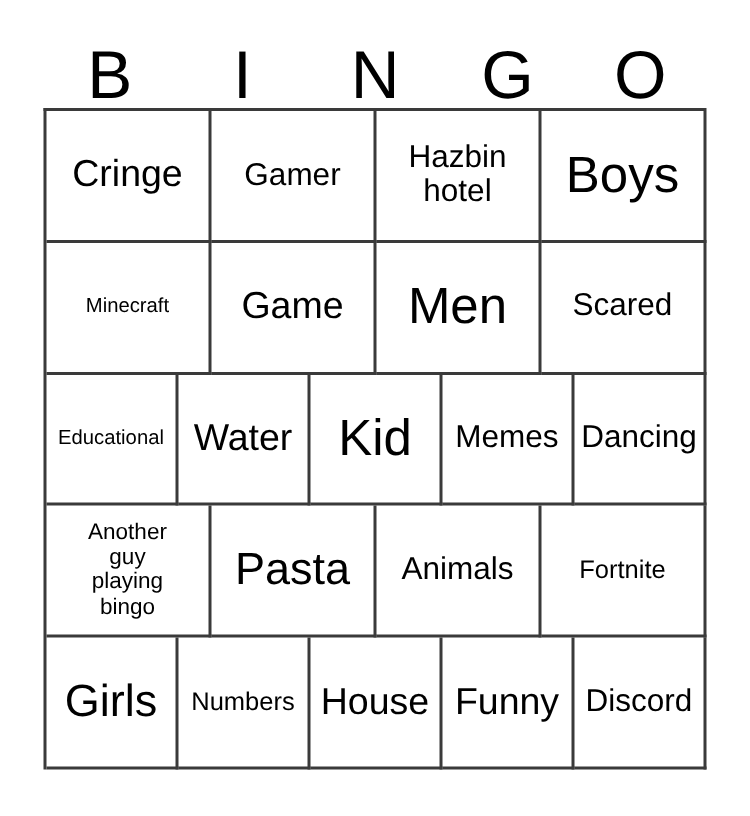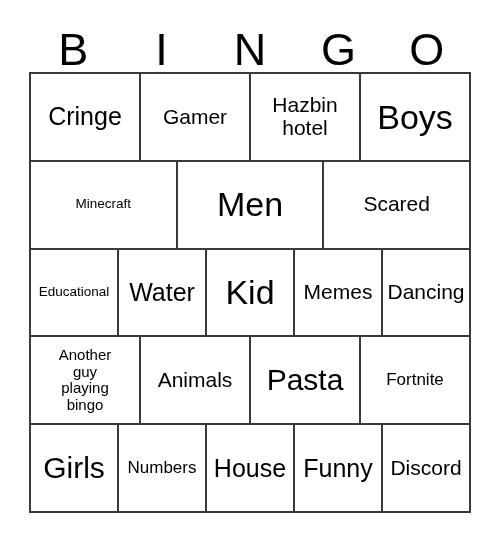--- a/index.html
+++ b/index.html
@@ -121,20 +121,23 @@
       <div class="bingo-cell">
           <span class="cell-text fs-xl">Boys</span>
         </div>
     </div>
 
     <div class="bingo-row">
       <div class="bingo-cell">
           <span class="cell-text fs-xxs">Minecraft</span>
         </div>
       <div class="bingo-cell">
+          <span class="cell-text fs-md">Game</span>
+        </div>
+      <div class="bingo-cell">
           <span class="cell-text fs-xl">Men</span>
         </div>
       <div class="bingo-cell">
           <span class="cell-text fs-sm">Scared</span>
         </div>
     </div>
 
     <div class="bingo-row">
       <div class="bingo-cell">
           <span class="cell-text fs-xxs">Educational</span>
@@ -154,24 +157,24 @@
     </div>
 
     <div class="bingo-row">
       <div class="bingo-cell">
           <span class="cell-text fs-tiny">Another
 guy
 playing
 bingo</span>
         </div>
       <div class="bingo-cell">
-          <span class="cell-text fs-sm">Animals</span>
+          <span class="cell-text fs-lg">Pasta</span>
         </div>
       <div class="bingo-cell">
-          <span class="cell-text fs-lg">Pasta</span>
+          <span class="cell-text fs-sm">Animals</span>
         </div>
       <div class="bingo-cell">
           <span class="cell-text fs-xs">Fortnite</span>
         </div>
     </div>
 
     <div class="bingo-row">
       <div class="bingo-cell">
           <span class="cell-text fs-lg">Girls</span>
         </div>

